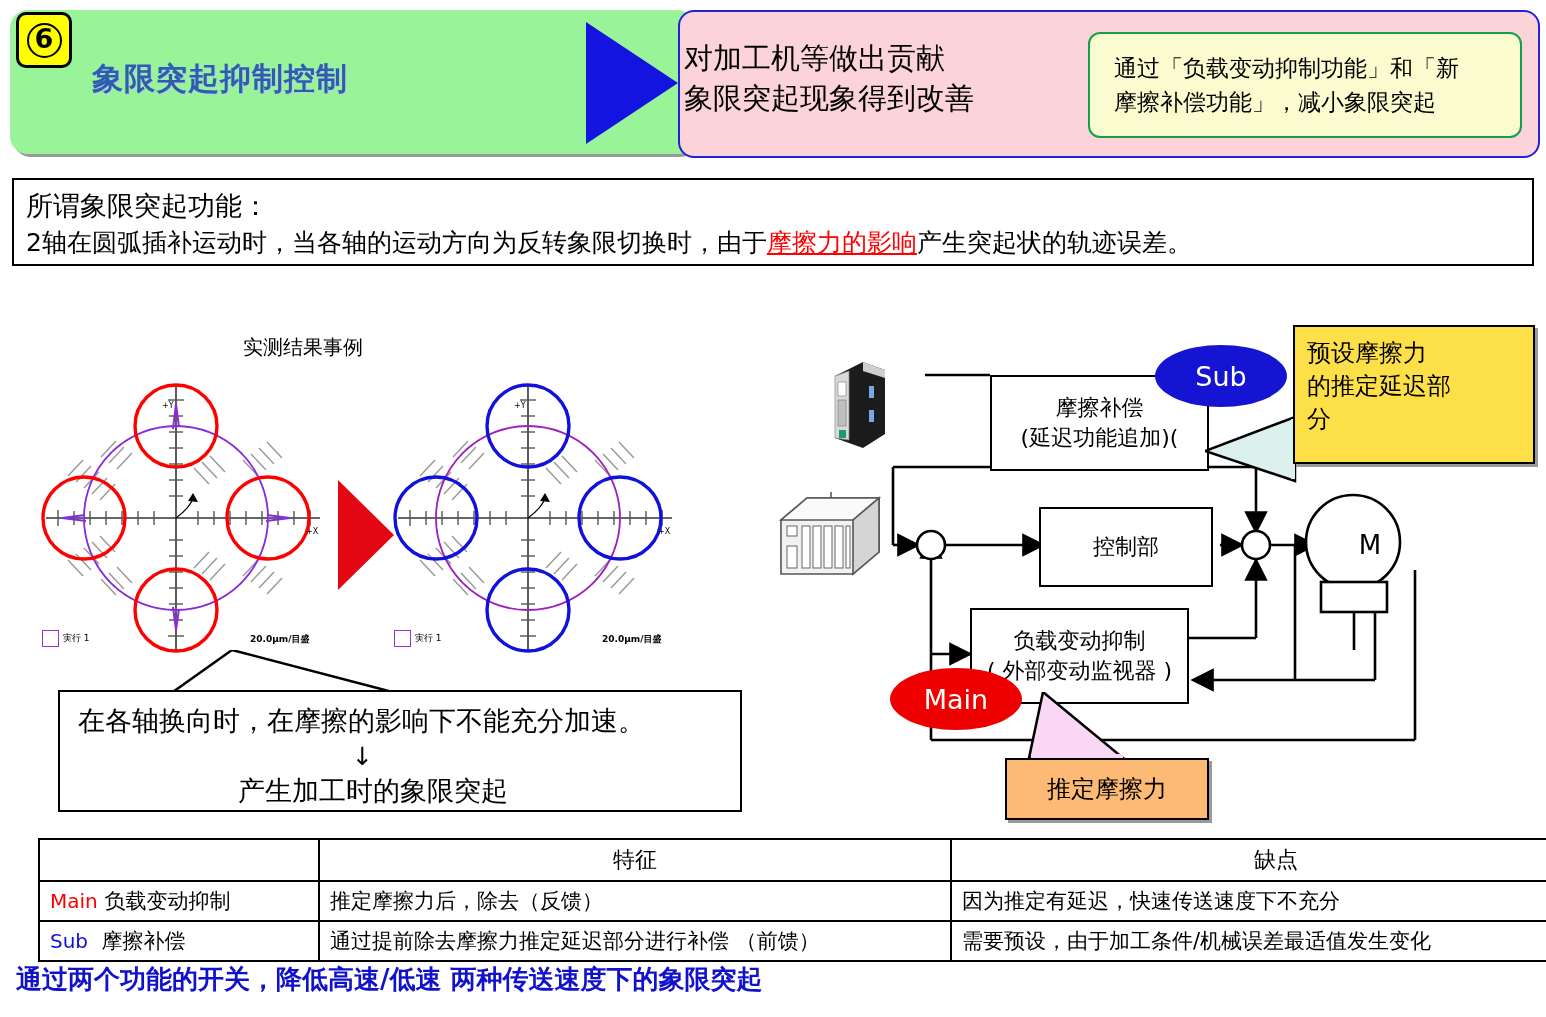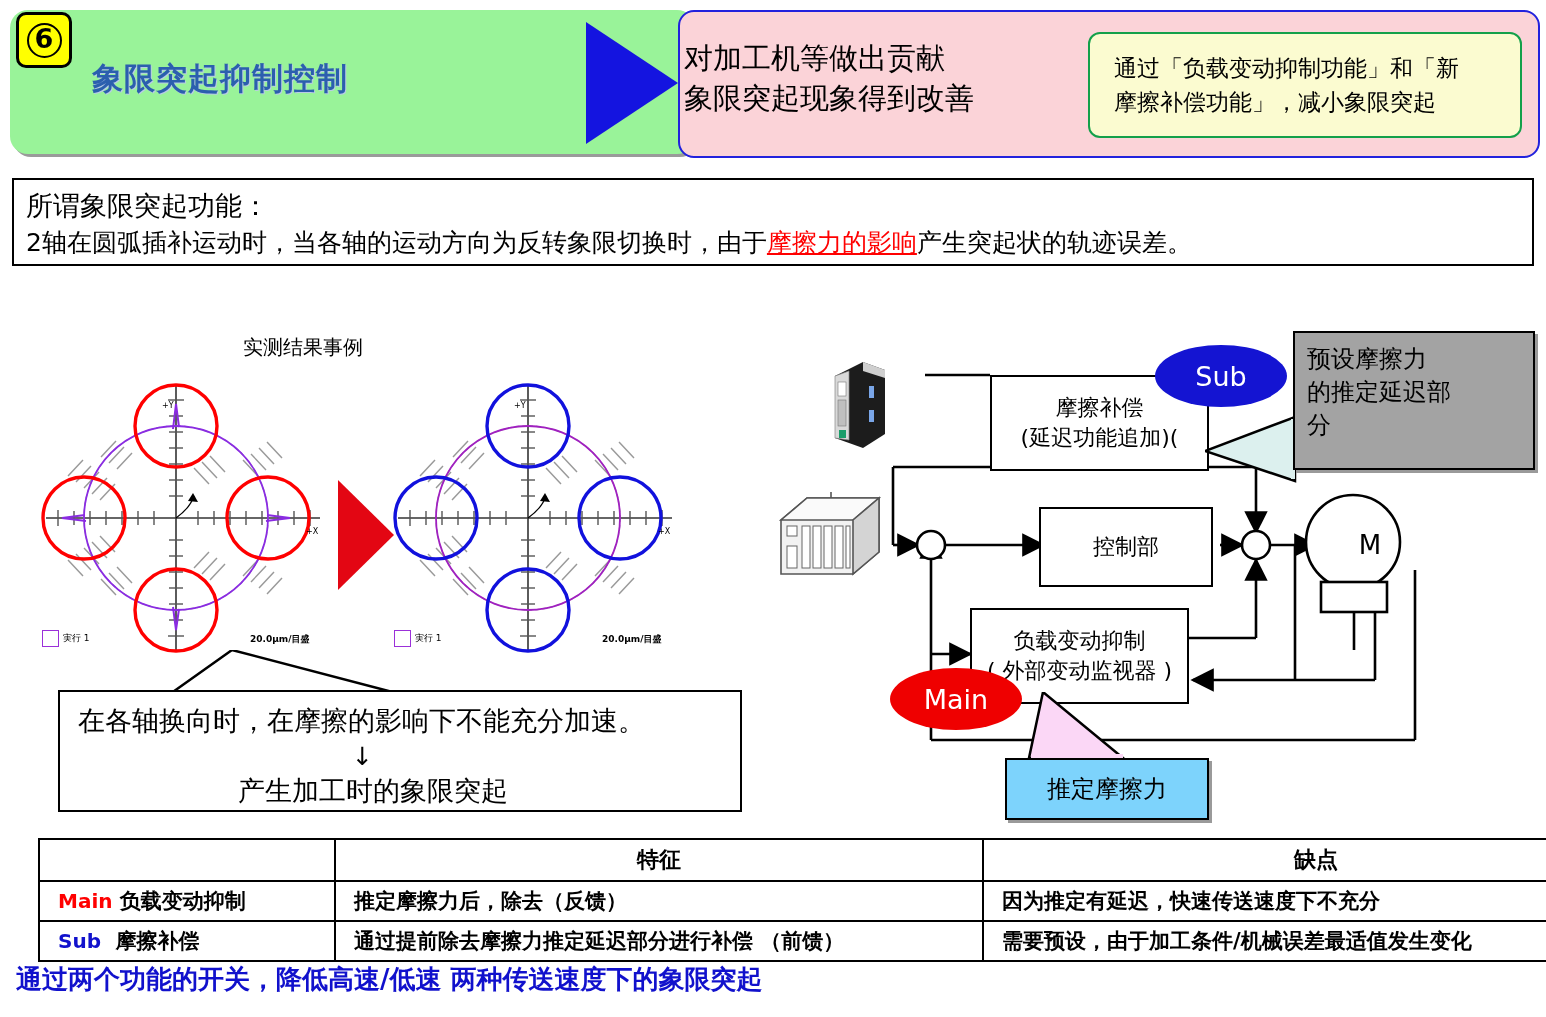--- a/index.html
+++ b/index.html
@@ -101,46 +101,46 @@
   #box-control{left:264px;top:187px;width:170px;height:76px;}
   #box-load{left:195px;top:288px;width:215px;height:92px;}
   .ellipse{
     position:absolute;border-radius:50%;
     display:flex;align-items:center;justify-content:center;
     color:#fff;font-size:27px;
   }
   #ell-sub{left:380px;top:25px;width:132px;height:62px;background:#1414d2;}
   #ell-main{left:115px;top:348px;width:132px;height:62px;background:#ef0000;}
   #cyan-callout{
-    left:518px;top:11px;width:238px;height:135px;
-    background:#a3a3a3;border:2.5px solid #000;
+    left:518px;top:5px;width:238px;height:135px;
+    background:#fde047;border:2.5px solid #000;
     box-shadow:3px 3px 0 #9a9a9a;
   }
   #cyan-text{padding:10px 12px;font-size:24px;line-height:33px;color:#000;}
   #pink-callout{
     left:230px;top:438px;width:200px;height:58px;
-    background:#7dd3fc;border:2.5px solid #000;
+    background:#fdba74;border:2.5px solid #000;
     box-shadow:3px 3px 0 #9a9a9a;
     display:flex;align-items:center;justify-content:center;
     font-size:24px;color:#000;
   }
   #motor-label{
     left:525px;top:200px;width:80px;height:40px;
     display:flex;align-items:center;justify-content:center;
     font-size:26px;color:#000;
   }
 
   
   #table{
     position:absolute;left:38px;top:838px;width:1496px;
     border-collapse:collapse;table-layout:fixed;
   }
   #table td,#table th{
-    border:2px solid #000;padding:5px 18px;
-    font-size:21px;font-weight:bold;color:#000;margin-top:12px;
+    border:2px solid #000;padding:5px 10px;
+    font-size:21px;font-weight:normal;color:#000;margin-top:12px;
   }
   #table th{text-align:center;font-size:22px;}
   .c1{width:258px;}
   .c2{width:610px;}
   .c3{width:628px;}
   .tag-main{color:#ff0000;font-size:20px;}
   .tag-sub{color:#1111cc;font-size:20px;}
 
   
   #bottom-text{

